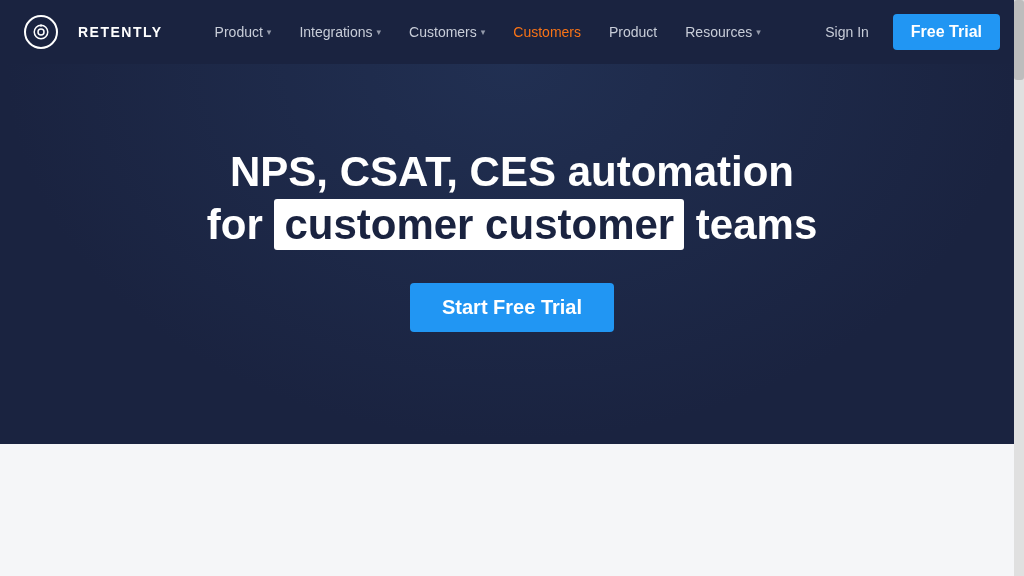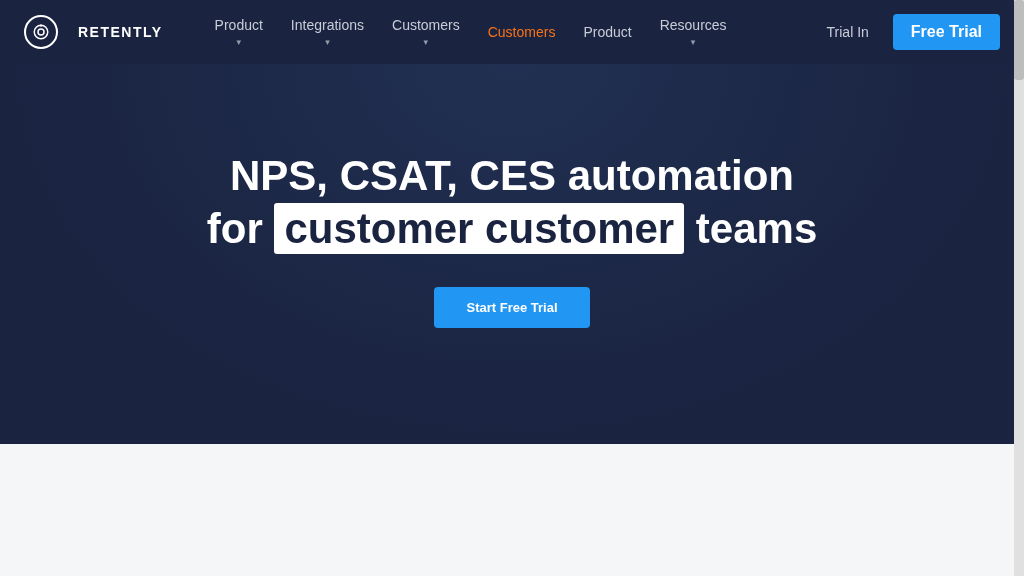--- a/index.html
+++ b/index.html
@@ -49,21 +49,20 @@
     .nav-item {
       color: #c8cdd8;
       font-size: 14px;
       padding: 8px 12px;
       cursor: pointer;
       display: flex;
       align-items: center;
       gap: 4px;
       border-radius: 4px;
       white-space: nowrap;
-      flex-direction: column;
     }
     .nav-item .chevron {
       font-size: 9px;
       opacity: 0.7;
     }
     .nav-item.active { color: #f97316; }
     .navbar-actions {
       display: flex;
       align-items: center;
       gap: 12px;
@@ -140,21 +139,21 @@
     .hero-highlight {
       background-color: #ffffff;
       color: #1a2340;
       padding: 2px 10px;
       border-radius: 3px;
       font-weight: 700;
     }
     .btn-start-trial {
       background-color: #2196f3;
       color: #fff;
-      font-size: 13px;
+      font-size: 20px;
       font-weight: 600;
       padding: 13px 32px;
       border-radius: 4px;
       cursor: pointer;
       border: none;
       position: relative;
       z-index: 1;
     }
 
     
@@ -202,21 +201,21 @@
     <div class="nav-item">
       <span>Product</span>
     </div>
     <div class="nav-item">
       <span>Resources</span>
       <span class="chevron">▾</span>
     </div>
   </div>
 
   <div class="navbar-actions">
-    <div class="btn-signin">Trial In</div>
+    <div class="btn-signin">Sign In</div>
     <button class="btn-free-trial">Free Trial</button>
   </div>
 </nav>
 
 <section class="hero">
   <h1 class="hero-title">
     <span>NPS, CSAT, CES automation</span>
     <span class="hero-title-line2">
       <span>for </span><span class="hero-highlight">customer customer</span><span> teams</span>
     </span>

